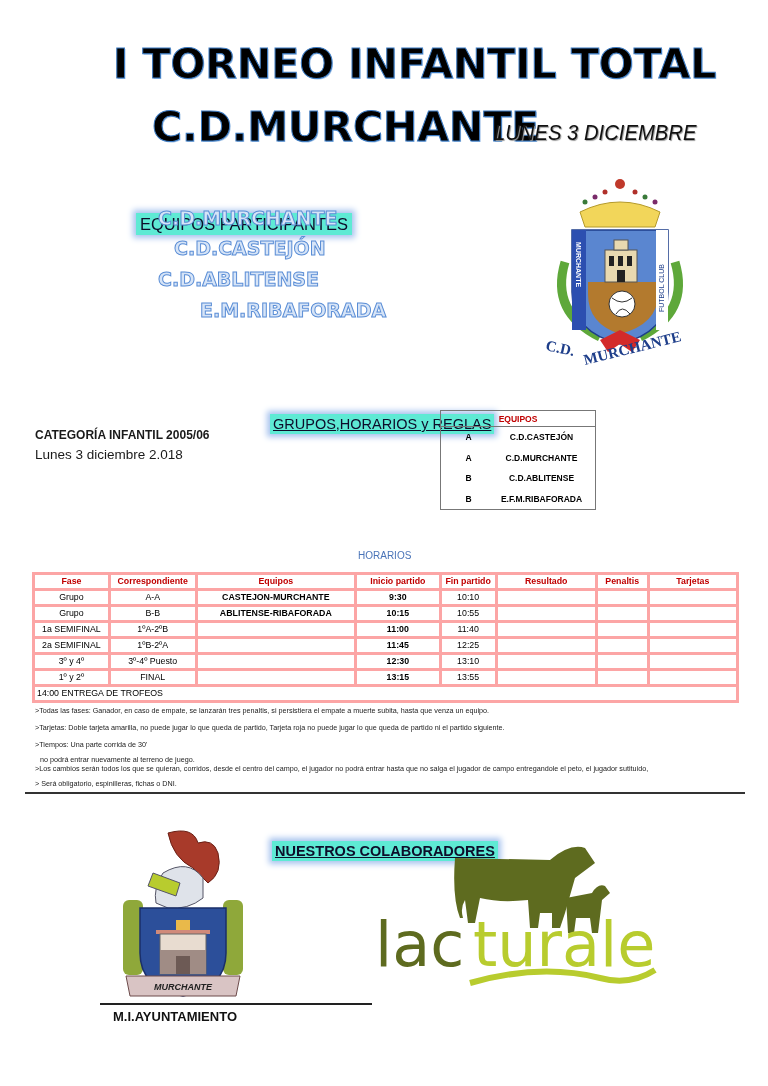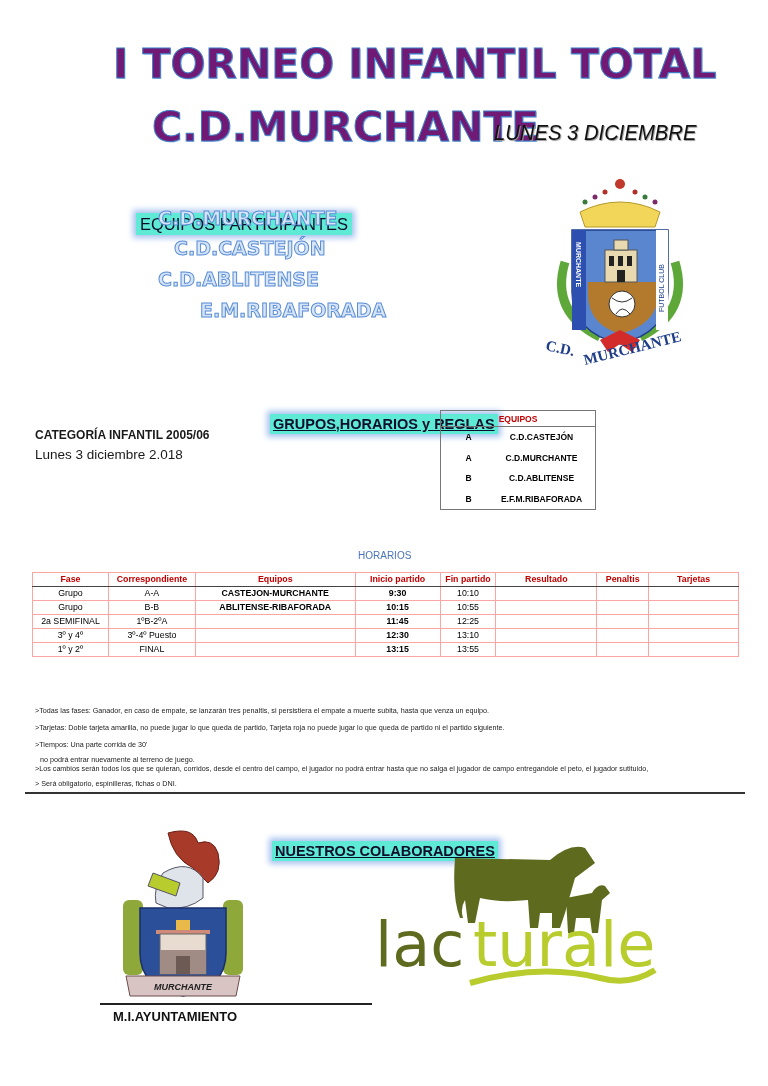--- a/index.html
+++ b/index.html
@@ -3,21 +3,21 @@
 <meta charset="utf-8">
 <style>
   * { box-sizing: border-box; margin: 0; padding: 0; }
   html, body { width: 768px; height: 1086px; background: #ffffff; overflow: hidden; }
   body { position: relative; font-family: "Liberation Sans", sans-serif; color: #000; }
   .abs { position: absolute; }
 
   .title-outline {
     font-family: "DejaVu Sans", sans-serif;
     font-weight: bold;
-    color: #701a75;
+    color: #000000;
     -webkit-text-stroke: 1px #3d7cc4;
     text-shadow: 1px 1px 0 #a9c8ea, -1px -1px 0 #ffffff;
     letter-spacing: 0px;
     white-space: nowrap;
   }
   #title1 { left: 113px; top: 40px; font-size: 41px; }
   #title2 { left: 152px; top: 103px; font-size: 41px; }
   #date-banner {
     left: 494px; top: 120px; font-size: 22px; font-style: italic;
     font-family: "Liberation Sans", sans-serif; font-weight: normal;
@@ -42,35 +42,35 @@
     font-size: 19px;
     white-space: nowrap;
   }
   #team-0 { left: 158px; top: 207px; }
   #team-1 { left: 174px; top: 237px; }
   #team-2 { left: 158px; top: 268px; }
   #team-3 { left: 152px; top: 299px; margin-left: 48px; }
 
   #club-crest { left: 540px; top: 172px; width: 160px; height: 200px; }
 
-  #grupos-heading { left: 270px; top: 376px; font-size: 14.5px; font-weight: bold; text-decoration: underline; padding: 0 3px; height: 20px; line-height: 20px; }
+  #grupos-heading { left: 270px; top: 376px; font-size: 14.5px; font-weight: normal; text-decoration: underline; padding: 0 3px; height: 20px; line-height: 20px; }
 
   #categoria { left: 35px; top: 428px; font-size: 12px; font-weight: bold; color: #1a1a1a; }
   #fecha { left: 35px; top: 447px; font-size: 13.5px; color: #1a1a1a; }
 
   #equipos-box { left: 440px; top: 410px; width: 156px; border: 1px solid #777; font-size: 8.5px; font-weight: bold; }
   #equipos-box .hdr { text-align: center; color: #c00000; height: 16px; line-height: 16px; border-bottom: 1px solid #777; font-size: 8.5px; }
   #equipos-box .row { display: flex; height: 20.5px; line-height: 20.5px; }
   #equipos-box .row .g { width: 55px; text-align: center; }
   #equipos-box .row .t { flex: 1; text-align: center; padding-right: 8px; }
 
   #horarios-label { left: 358px; top: 550px; font-size: 10px; color: #4a74b8; }
 
   #schedule { left: 32px; top: 572px; width: 707px; border-collapse: collapse; font-size: 8.8px; border: 1.5px solid #555; }
-  #schedule th, #schedule td { border: 1px solid #fca5a5; height: 14px; line-height: 13px; text-align: center; padding: 0; white-space: nowrap; }
+  #schedule th, #schedule td { border: 3px solid #fca5a5; height: 14px; line-height: 13px; text-align: center; padding: 0; white-space: nowrap; }
   #schedule th { color: #c00000; font-weight: bold; border-bottom: 1.5px solid #444; }
   #schedule td.bold { font-weight: bold; }
   #schedule td.footer { text-align: left; padding-left: 2px; }
 
   .rule-text { left: 35px; font-size: 7.2px; color: #222; white-space: nowrap; }
   #rule-0 { top: 706px; text-align: center; }
   #rule-1 { top: 723px; }
   #rule-2 { top: 740px; text-align: center; }
   #rule-3 { top: 755px; line-height: 9px; }
   #rule-4 { top: 779px; }
@@ -202,20 +202,30 @@
       <td>Grupo</td>
       <td>B-B</td>
       <td class="bold">ABLITENSE-RIBAFORADA</td>
       <td class="bold">10:15</td>
       <td>10:55</td>
       <td></td>
       <td></td>
       <td></td>
     </tr>
     <tr>
+      <td>1a SEMIFINAL</td>
+      <td>1ºA-2ºB</td>
+      <td class="bold"></td>
+      <td class="bold">11:00</td>
+      <td>11:40</td>
+      <td></td>
+      <td></td>
+      <td></td>
+    </tr>
+    <tr>
       <td>2a SEMIFINAL</td>
       <td>1ºB-2ºA</td>
       <td class="bold"></td>
       <td class="bold">11:45</td>
       <td>12:25</td>
       <td></td>
       <td></td>
       <td></td>
     </tr>
     <tr>
@@ -230,20 +240,23 @@
     </tr>
     <tr>
       <td>1º y 2º</td>
       <td>FINAL</td>
       <td class="bold"></td>
       <td class="bold">13:15</td>
       <td>13:55</td>
       <td></td>
       <td></td>
       <td></td>
+    </tr>
+    <tr>
+      <td class="footer" colspan="8">14:00 ENTREGA DE TROFEOS</td>
     </tr>
   </tbody>
 </table>
 
 <div id="rule-0" class="abs rule-text">&gt;Todas las fases: Ganador, en caso de empate, se lanzarán tres penaltis, si persistiera el empate a muerte subita, hasta que venza un equipo.</div>
 <div id="rule-1" class="abs rule-text">&gt;Tarjetas: Doble tarjeta amarilla, no puede jugar lo que queda de partido, Tarjeta roja no puede jugar lo que queda de partido ni el partido siguiente.</div>
 <div id="rule-2" class="abs rule-text">&gt;Tiempos: Una parte corrida de 30'</div>
 <div id="rule-3" class="abs rule-text">
   <div style="padding-left:5px;">  no podrá entrar nuevamente al terreno de juego.</div>
   <div>&gt;Los cambios serán todos los que se quieran, corridos, desde el centro del campo, el jugador no podrá entrar hasta que no salga el jugador de campo entregandole el peto, el jugador sutituido,</div>

